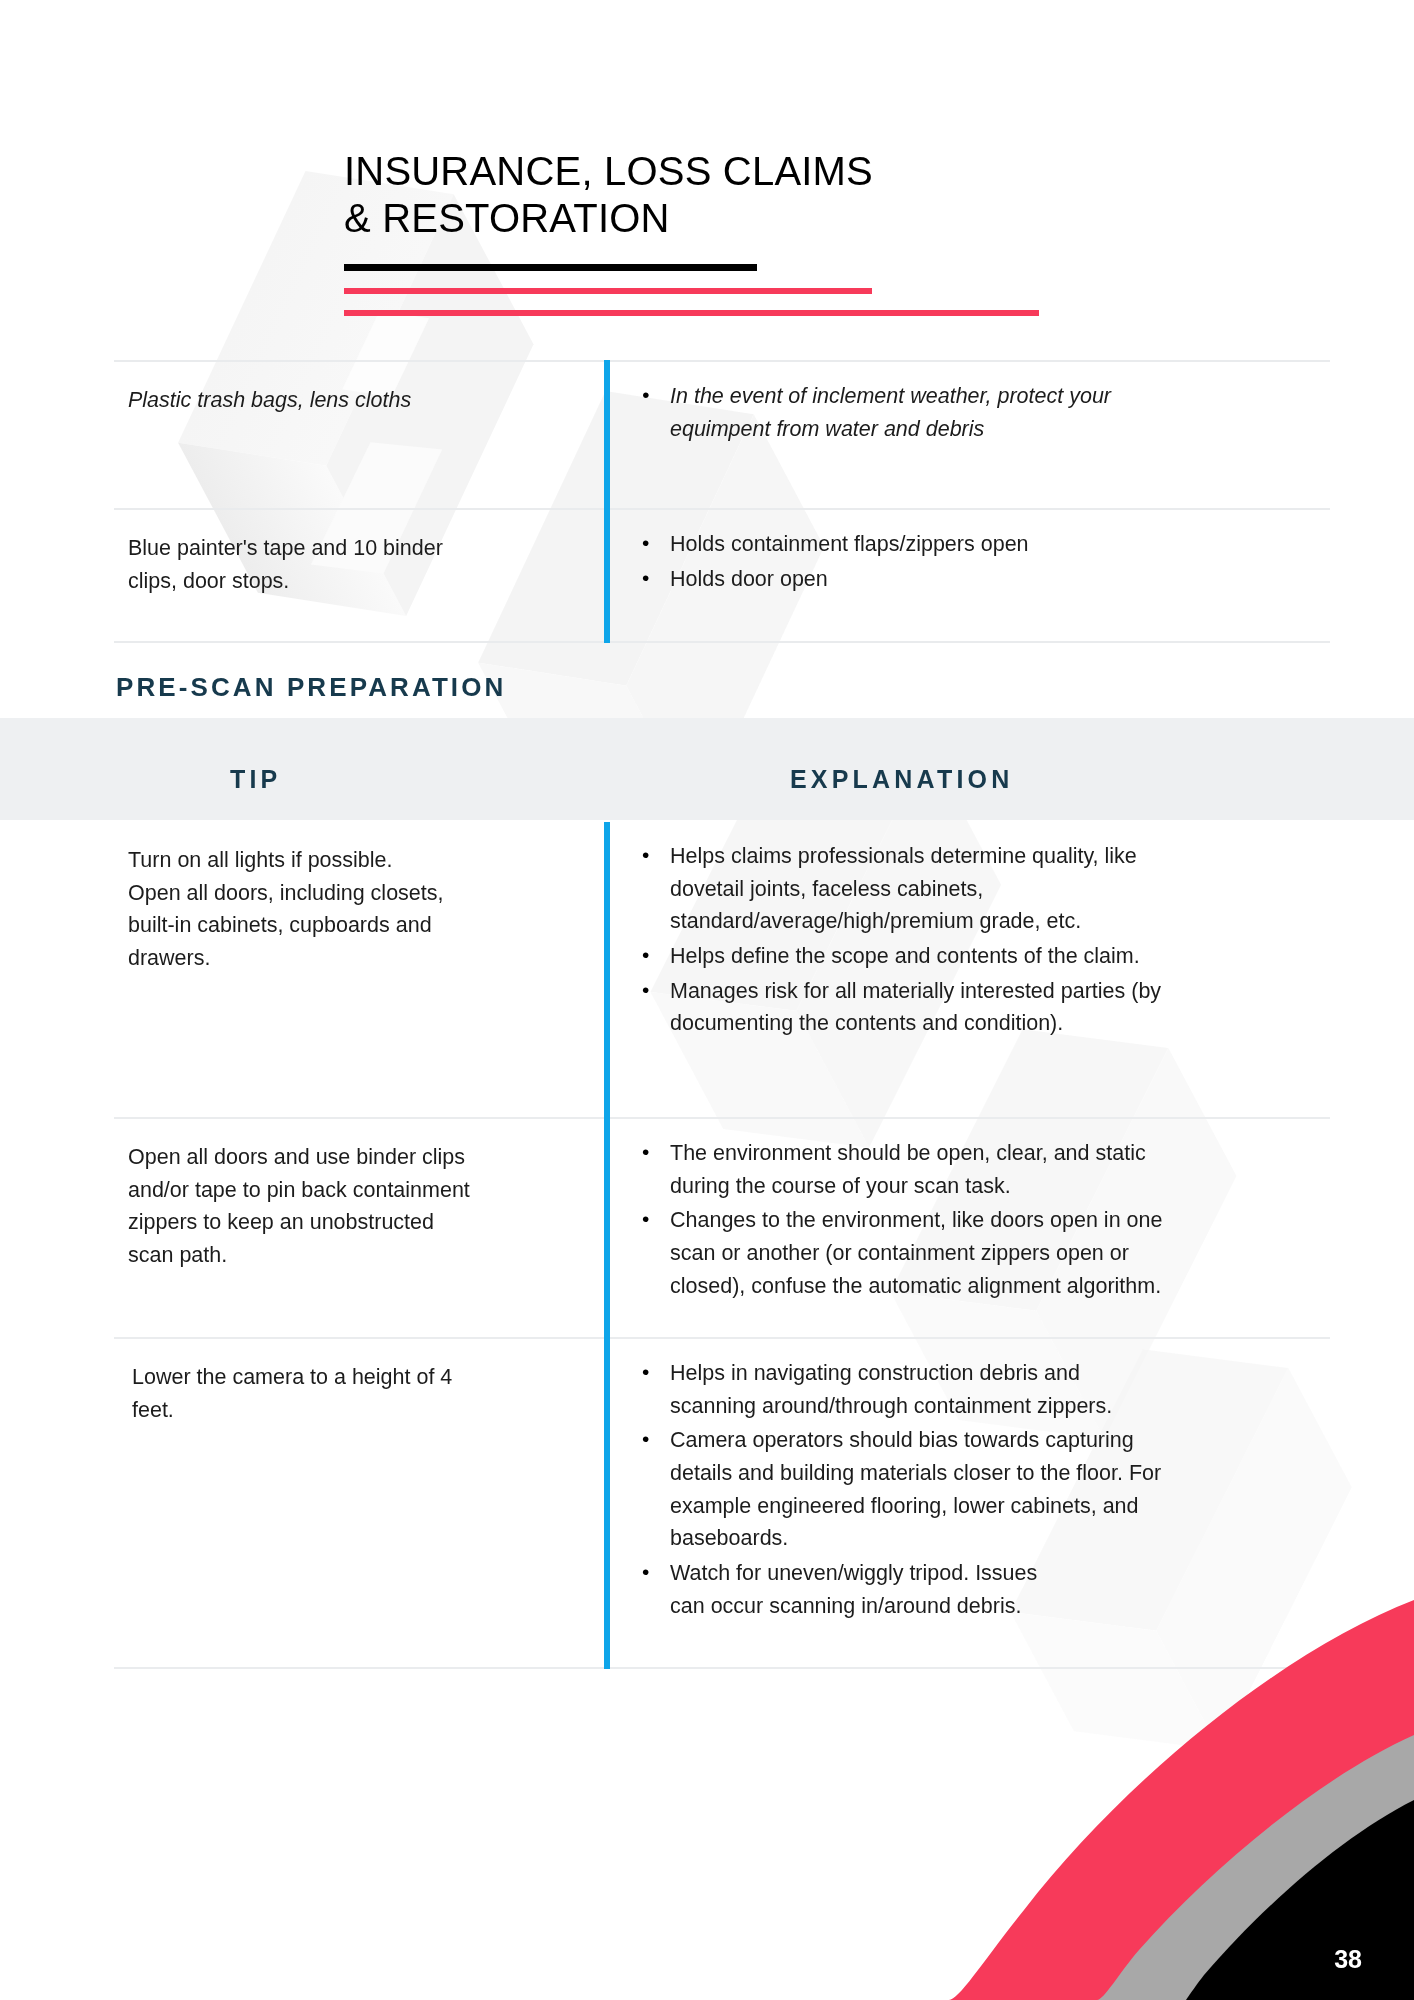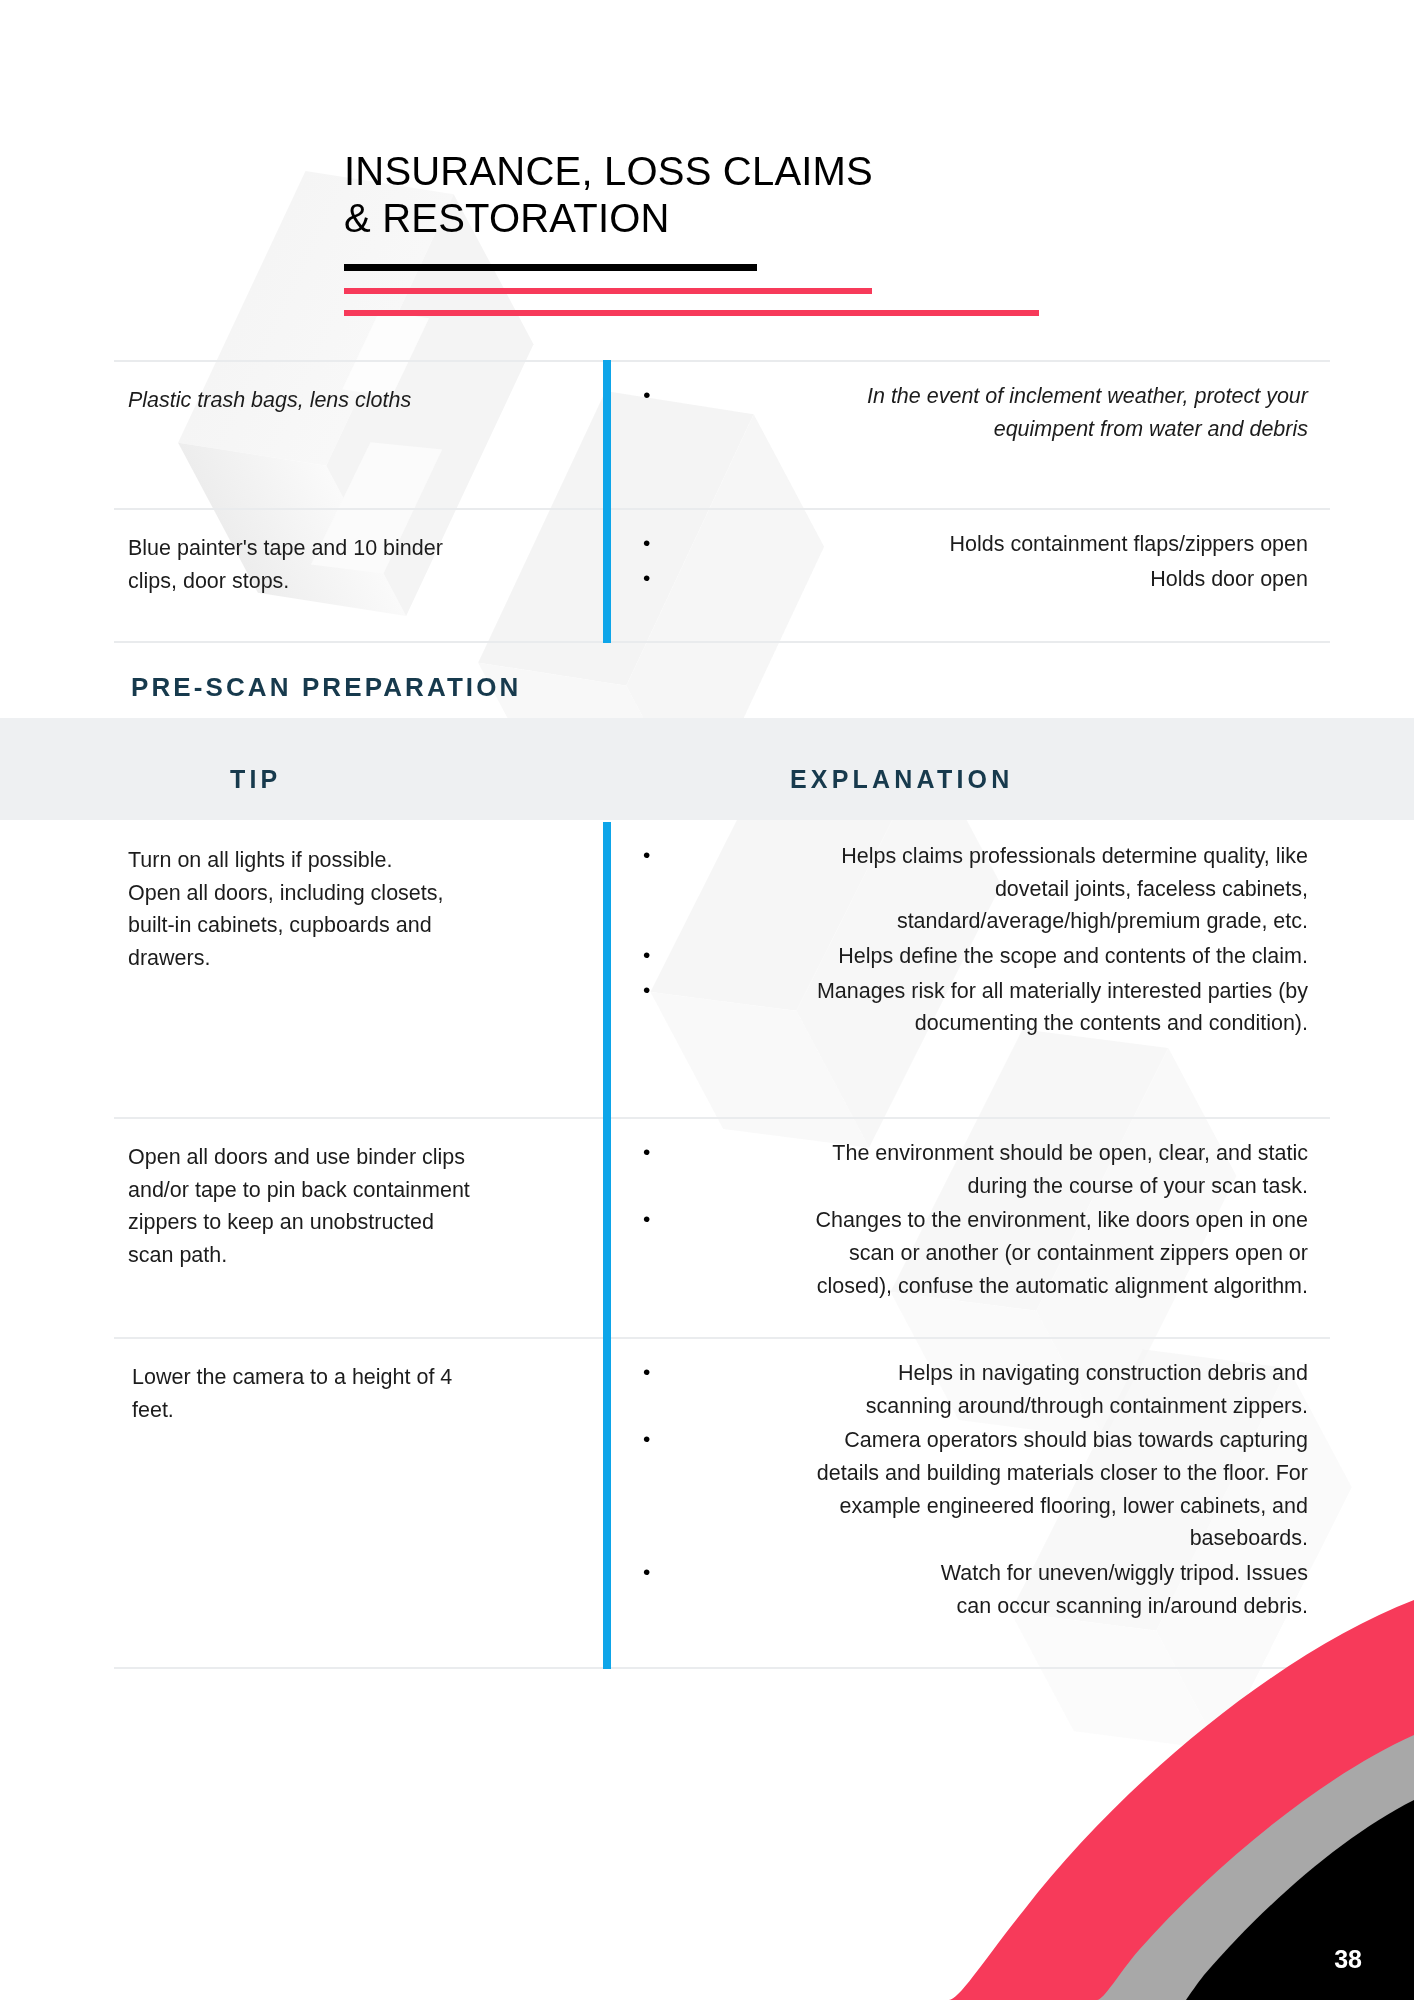--- a/index.html
+++ b/index.html
@@ -59,21 +59,21 @@
     z-index: 3;
     border-collapse: collapse;
     table-layout: fixed;
   }
   .tbl td {
     vertical-align: top;
     padding: 0;
     border-bottom: 2px solid #E8EAEC;
   }
   .col-tip   { width: 493px; }
-  .col-expl  { width: 723px; border-left: 8px solid #0ea5e9; text-align: right; }
+  .col-expl  { width: 723px; border-left: 6px solid #0ea5e9; }
 
   .tip-text {
     font-size: 21.5px;
     line-height: 1.52;
     color: #1c1c1c;
     padding: 22px 26px 22px 14px;
     white-space: pre-line;
   }
   .expl-list {
     list-style: none;
@@ -101,21 +101,21 @@
   
   #table-supplies { left: 114px; top: 360px; width: 1216px; }
   #table-supplies td { border-bottom: 2px solid #E9EBED; }
   #table-supplies tr:first-child td { border-top: 2px solid #E9EBED; font-style: italic; }
   #table-supplies .r1 { height: 148px; }
   #table-supplies .r2 { height: 133px; }
 
   
   #section-heading {
     position: absolute;
-    left: 131px;
+    left: 116px;
     top: 672px;
     font-size: 26px;
     font-weight: bold;
     letter-spacing: 3.1px;
     color: #173A4D;
     z-index: 3;
   }
 
   
   #head-band {

